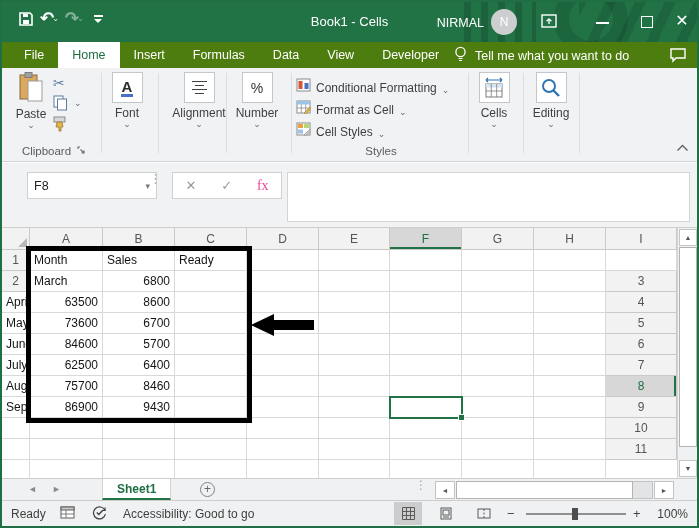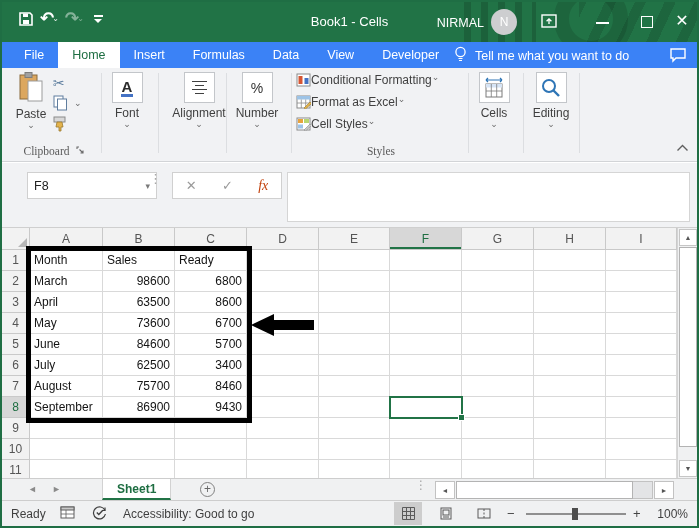--- a/index.html
+++ b/index.html
@@ -26,55 +26,55 @@
   .tb-title{position:absolute;left:0;top:12px;width:100%;text-align:center;color:#fff;font-size:13px;pointer-events:none;}
   .tb-user{position:absolute;right:213px;top:14px;color:#fff;font-size:12.5px;}
   .tb-avatar{position:absolute;right:180px;top:7px;width:26px;height:26px;border-radius:50%;background:#cdced0;
      color:#fff;font-size:12px;display:flex;align-items:center;justify-content:center;}
   .tb-ribbonopts{position:absolute;right:140px;top:12px;}
   .tb-min{position:absolute;right:88px;top:20px;width:13px;height:2px;background:#fff;}
   .tb-max{position:absolute;right:44px;top:14px;width:12px;height:12px;border:1.5px solid #fff;}
   .tb-close{position:absolute;right:4px;top:9px;color:#fff;font-size:16px;width:22px;text-align:center;}
 
   
-  .menubar{position:absolute;left:0;top:40px;width:695px;height:26px;background:#3b82f6;display:flex;align-items:stretch;padding-left:8px;}
+  .menubar{position:absolute;left:0;top:40px;width:695px;height:26px;background:#4d7c0f;display:flex;align-items:stretch;padding-left:8px;}
   .mtab{color:#fff;font-size:12.5px;padding:6px 14px 0 14px;cursor:default;}
   .mtab.active{background:#fff;color:#1e6e42;}
   .tellme{position:absolute;left:452px;top:4px;display:flex;align-items:center;gap:8px;color:#fff;font-size:12.5px;}
   .comment-ic{position:absolute;right:10px;top:5px;}
 
   
   .ribbon{position:absolute;left:0;top:66px;width:695px;height:94px;background:#f1f2f4;border-bottom:1px solid #d2d4d7;font-size:12px;color:#3f3f3f;}
   .rdiv{position:absolute;top:5px;height:80px;width:1px;background:#dcdee1;}
   .paste{position:absolute;left:8px;top:4px;width:42px;display:flex;flex-direction:column;align-items:center;}
   .paste .lbl{margin-top:2px;}
   .smallic{position:absolute;}
   .chev{color:#6a6a6a;font-size:9px;line-height:9px;}
   .groupbox{position:absolute;top:4px;display:flex;flex-direction:column;align-items:center;}
   .boxicon{width:31px;height:31px;background:#fff;border:1px solid #c3c6ca;display:flex;align-items:center;justify-content:center;margin-bottom:3px;}
   .fontA{font-weight:bold;font-size:15px;color:#2b2b2b;border-bottom:3px solid #4472c4;line-height:15px;padding:0 1px;}
   .alignbars{display:flex;flex-direction:column;align-items:center;gap:2.5px;}
   .alignbars i{display:block;height:1.5px;background:#3f3f3f;}
   .pct{font-size:14px;color:#333;}
   .styles{position:absolute;left:294px;top:5px;}
-  .stylerow{display:flex;align-items:flex-start;height:22px;white-space:nowrap;}
-  .grouplabel{position:absolute;bottom:4px;font-size:11.5px;color:#5a5a5a;text-align:center;font-family:Liberation Serif, serif;}
+  .stylerow{display:flex;align-items:flex-end;gap:5px;height:22px;white-space:nowrap;}
+  .grouplabel{position:absolute;bottom:4px;font-size:11.5px;color:#5a5a5a;text-align:center;}
   .cliplabel{left:6px;width:92px;display:flex;align-items:center;justify-content:center;gap:6px;}
   .styleslabel{left:294px;width:170px;}
   .collapse-ribbon{position:absolute;right:8px;bottom:6px;}
 
   
   .fbar{position:absolute;left:0;top:161px;width:695px;height:65px;background:#f1f2f4;border-bottom:1px solid #cfcfcf;}
   .namebox{position:absolute;left:8px;top:9px;width:130px;height:27px;background:#fff;border:1px solid #d0d0d0;
      display:flex;align-items:center;font-size:12.5px;color:#222;padding:0 6px;margin-left:17px;}
   .namebox .arr{margin-left:auto;color:#7a7a7a;font-size:9px;}
   .fdots{position:absolute;left:147px;top:12px;color:#a8a8a8;font-size:13px;letter-spacing:0;line-height:7px;}
   .fbtns{position:absolute;left:170px;top:9px;width:110px;height:27px;background:#fff;border:1px solid #d0d0d0;
      display:flex;align-items:center;justify-content:space-around;color:#9a9a9a;font-size:13px;}
-  .fx{font-family:"Liberation Serif",serif;font-style:italic;color:#c2410c;font-size:14px;}
+  .fx{font-family:"Liberation Serif",serif;color:#ec4899;font-size:14px;}
   .finput{position:absolute;left:285px;top:9px;width:403px;height:50px;background:#fff;border:1px solid #d5d5d5;
      font-size:12px;color:#222;padding:3px 6px;}
 
   
   .sheet-area{position:absolute;left:0;top:226px;width:695px;height:250px;background:#fff;overflow:hidden;}
   #grid{position:absolute;left:0;top:0;width:675px;display:grid;
      grid-template-columns:28px 73px 72px 72px 72px 71px 72px 72px 72px 71px;
      grid-template-rows:22px repeat(11,21px);}
   .corner{background:#f2f2f2;border-right:1px solid #c9c9c9;border-bottom:1px solid #c9c9c9;position:relative;}
   .corner::after{content:"";position:absolute;right:2px;bottom:2px;border-left:9px solid transparent;border-bottom:9px solid #b7b7b7;}
@@ -269,21 +269,21 @@
       </div>
       <div class="stylerow">
         <span>
           <svg width="15" height="14" viewBox="0 0 15 14">
               <rect x="1" y="1" width="13" height="12" fill="#fff" stroke="#8a8a8a"></rect>
               <rect x="1" y="1" width="13" height="3.5" fill="#9dc3e6"></rect>
               <path d="M1 8h13M5.3 4.5v8.5M9.7 4.5v8.5" stroke="#8a8a8a" stroke-width=".8"></path>
               <path d="M8 13L14 7l1.5 1.5L9.5 14z" fill="#e4b34c" stroke="#9a7a2e" stroke-width=".6"></path>
             </svg>
         </span>
-        <span>Format as Excel</span>
+        <span>Format as Cell</span>
         <span class="chev">⌄</span>
       </div>
       <div class="stylerow">
         <span>
           <svg width="15" height="14" viewBox="0 0 15 14">
               <rect x="1" y="1" width="13" height="12" fill="#fff" stroke="#8a8a8a"></rect>
               <rect x="2" y="2" width="5" height="4" fill="#e8a33d"></rect>
               <rect x="8" y="2" width="5" height="4" fill="#b7d66f"></rect>
               <rect x="2" y="7.5" width="5" height="4" fill="#9dc3e6"></rect>
               <path d="M8 13L14 7l1.5 1.5L9.5 14z" fill="#c9c9c9" stroke="#8a8a8a" stroke-width=".6"></path>
@@ -371,21 +371,20 @@
         <div class="cell">Sales</div>
         <div class="cell">Ready</div>
         <div class="cell"></div>
         <div class="cell"></div>
         <div class="cell"></div>
         <div class="cell"></div>
         <div class="cell"></div>
         <div class="cell"></div>
         <div class="rh">2</div>
         <div class="cell">March</div>
-        <div class="cell num">98600</div>
         <div class="cell num">6800</div>
         <div class="cell"></div>
         <div class="cell"></div>
         <div class="cell"></div>
         <div class="cell"></div>
         <div class="cell"></div>
         <div class="cell"></div>
         <div class="rh">3</div>
         <div class="cell">April</div>
         <div class="cell num">63500</div>
@@ -412,21 +411,21 @@
         <div class="cell num">5700</div>
         <div class="cell"></div>
         <div class="cell"></div>
         <div class="cell"></div>
         <div class="cell"></div>
         <div class="cell"></div>
         <div class="cell"></div>
         <div class="rh">6</div>
         <div class="cell">July</div>
         <div class="cell num">62500</div>
-        <div class="cell num">3400</div>
+        <div class="cell num">6400</div>
         <div class="cell"></div>
         <div class="cell"></div>
         <div class="cell"></div>
         <div class="cell"></div>
         <div class="cell"></div>
         <div class="cell"></div>
         <div class="rh">7</div>
         <div class="cell">August</div>
         <div class="cell num">75700</div>
         <div class="cell num">8460</div>

